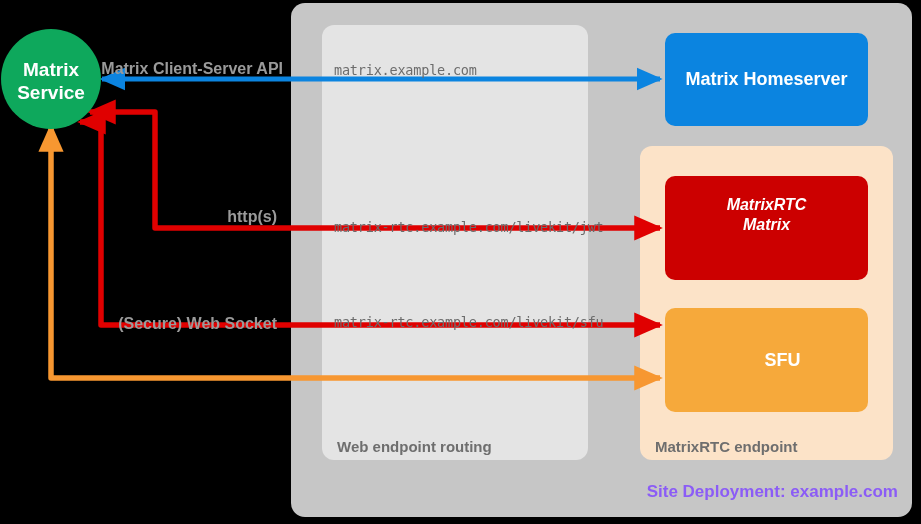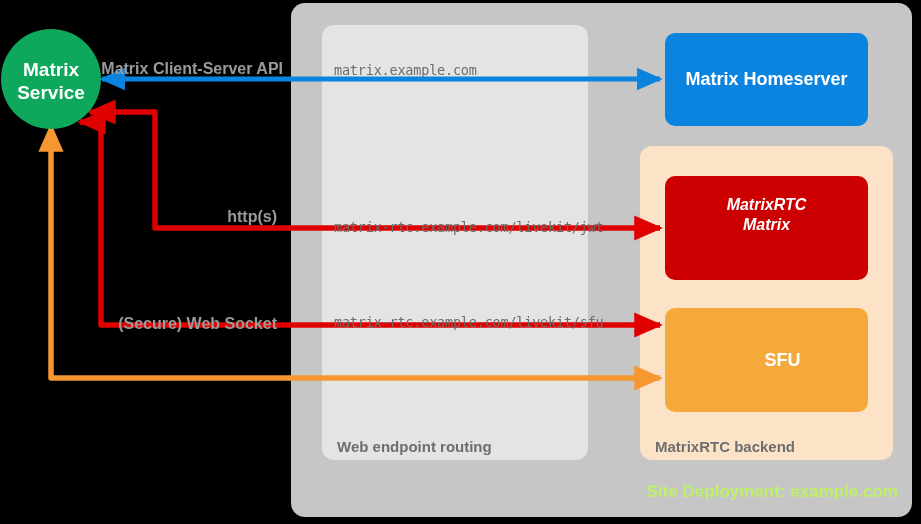--- a/index.html
+++ b/index.html
@@ -41,21 +41,21 @@
     font-style: italic;
   }
   .container-label {
     position: absolute;
     color: #6e6e6e;
     font-weight: bold;
     font-size: 15px;
   }
   .site-label {
     position: absolute;
-    color: #bef264;
+    color: #8b5cf6;
     font-weight: bold;
     font-size: 17px;
     text-align: right;
   }
   .edge-label {
     position: absolute;
     color: #9a9a9a;
     font-weight: bold;
     font-size: 16px;
     white-space: nowrap;
@@ -135,17 +135,17 @@
 
 
   <div class="url-label" style="left:334px; top:62px;">matrix.example.com</div>
 
   <div class="url-label" style="left:334px; top:219px;">matrix-rtc.example.com/livekit/jwt</div>
 
   <div class="url-label" style="left:334px; top:314px;">matrix-rtc.example.com/livekit/sfu</div>
 
   <div class="container-label" style="left:337px; top:438px;">Web endpoint routing</div>
 
-  <div class="container-label" style="left:655px; top:438px;">MatrixRTC backend</div>
+  <div class="container-label" style="left:655px; top:438px;">MatrixRTC endpoint</div>
 
   <div class="site-label" style="left:500px; top:482px; width:398px;">Site Deployment: example.com</div>
 
 </div>
 
 </body></html>

